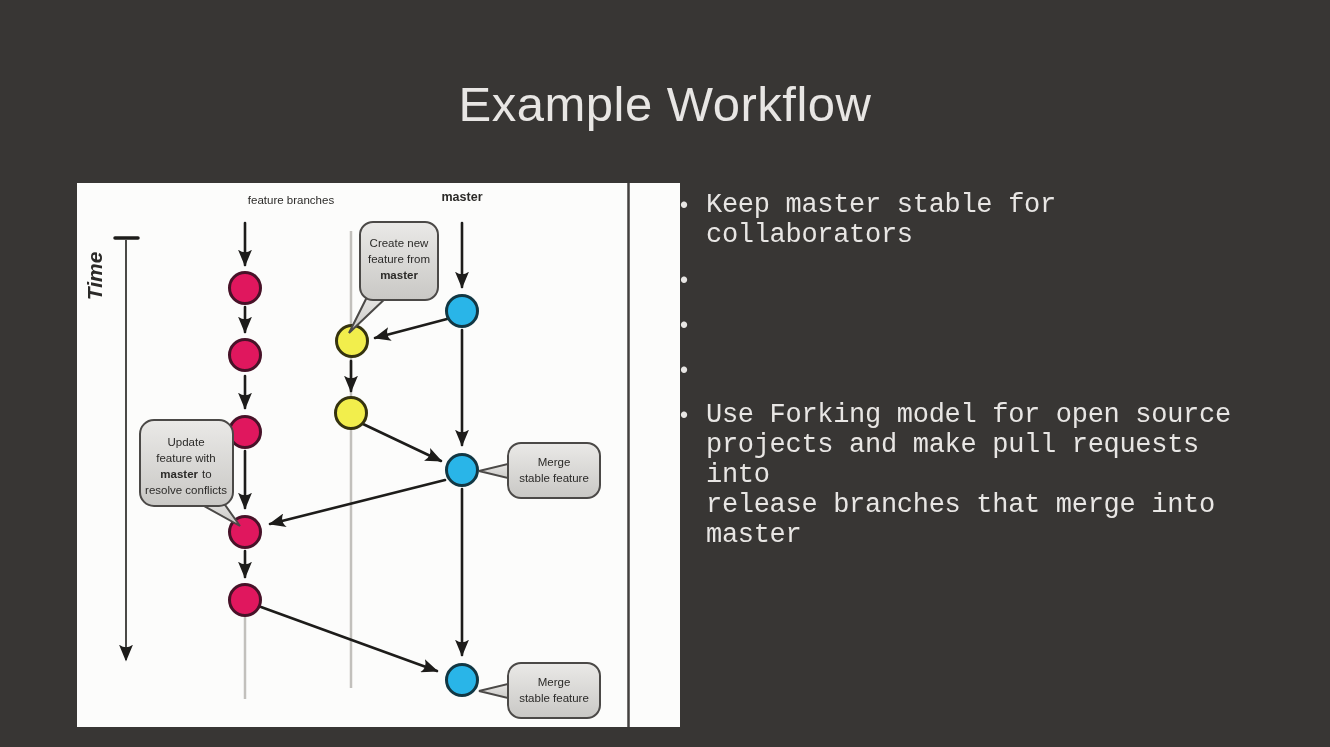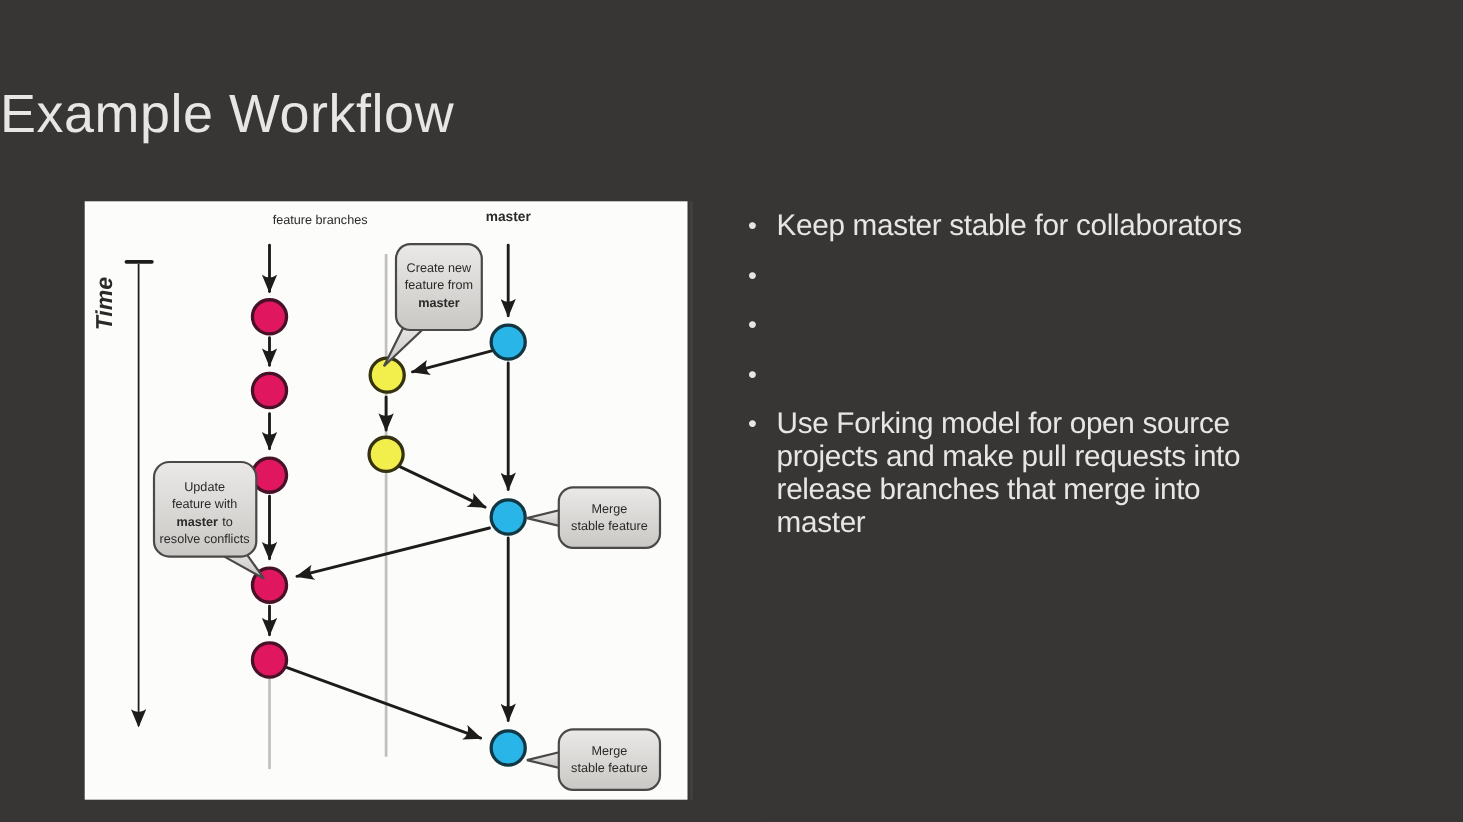--- a/index.html
+++ b/index.html
@@ -17,30 +17,31 @@
     height: 747px;
     background: var(--slide-background, #383634);
     color: var(--slide-text, #e8e6e4);
   }
   .slide-title {
     position: absolute;
     top: 76px;
     left: 0;
     right: 0;
     margin: 0;
+    text-align: center;
     font-size: 49px;
     font-weight: 400;
     letter-spacing: 0.5px;
     color: var(--slide-text, #e8e6e4);
   }
   .diagram {
     position: absolute;
     left: 77px;
     top: 183px;
-    width: 548px;
+    width: 603px;
     height: 544px;
     background: var(--image-background, #fcfcfb);
   }
   .diagram svg { display: block; }
 
   .bullets {
     position: absolute;
     left: 680px;
     top: 190px;
     width: 585px;
@@ -54,21 +55,21 @@
     font-size: 27px;
     line-height: 30px;
     letter-spacing: -0.3px;
     color: var(--slide-text, #e8e6e4);
   }
   .bullet-marker {
     flex: 0 0 26px;
     font-size: 23px;
     line-height: 30px;
   }
-  .bullet-text { white-space: pre-line; }
+  .bullet-text { white-space: pre-line; font-family: Liberation Mono, monospace; }
 
   
   .arrow-line { stroke: var(--arrow, #1d1c1a); stroke-width: 2.6; fill: none; stroke-linecap: round; }
   .thin-line  { stroke: var(--arrow, #1d1c1a); stroke-width: 1.6; fill: none; }
   .tick-line  { stroke: var(--arrow, #1d1c1a); stroke-width: 3.5; fill: none; stroke-linecap: round; }
   .faded-line { stroke: var(--faded-line, #c2c0bc); stroke-width: 2.5; fill: none; }
   .arrow-fill { fill: var(--arrow, #1d1c1a); }
   .commit-pink   { fill: var(--feature-commit, #e0175e); stroke: #471228; stroke-width: 3; }
   .commit-yellow { fill: var(--new-feature-commit, #f2ee4c); stroke: #35330f; stroke-width: 3; }
   .commit-blue   { fill: var(--master-commit, #29b5e8); stroke: #123743; stroke-width: 3; }

